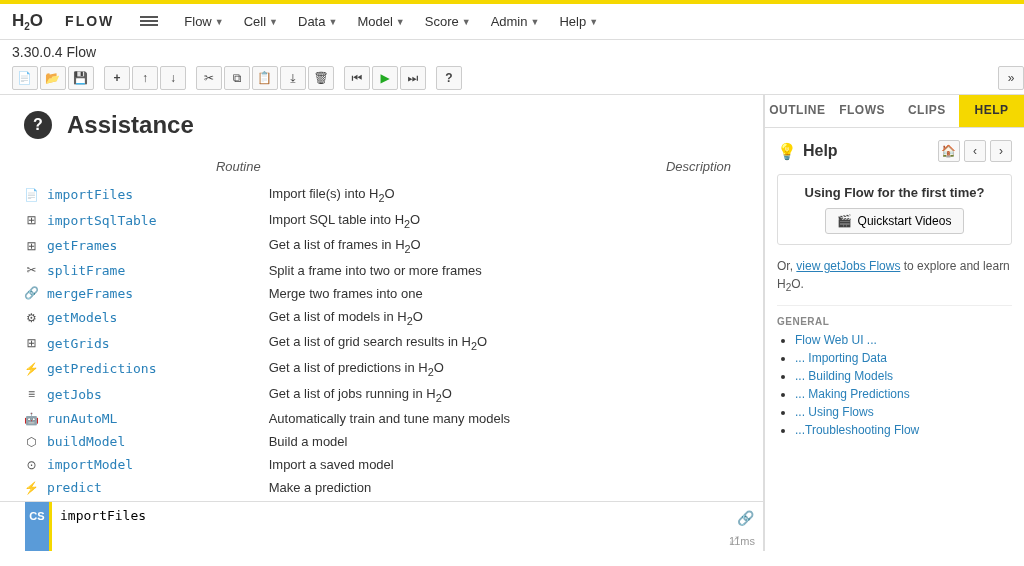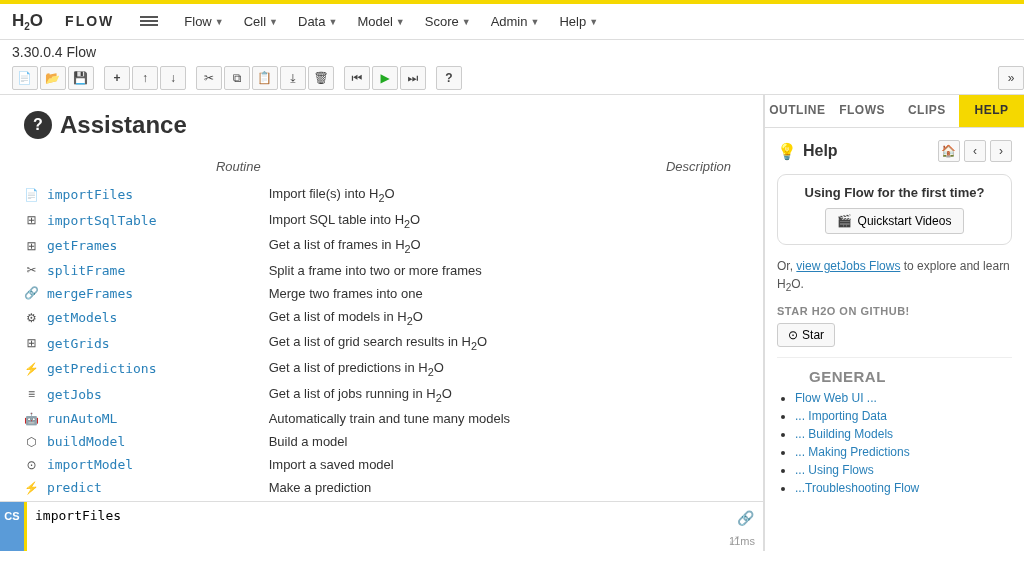--- a/index.html
+++ b/index.html
@@ -122,20 +122,21 @@
       display: flex;
       align-items: center;
       justify-content: center;
       font-size: 16px;
       font-weight: bold;
     }
     .assistance-title {
       font-size: 24px;
       font-weight: bold;
       color: #333;
+      margin-left: 7px;
     }
 
     .routine-table {
       width: 100%;
       border-collapse: collapse;
     }
     .routine-table th {
       text-align: right;
       padding: 4px 8px 8px 0;
       font-style: italic;
@@ -161,20 +162,21 @@
       font-size: 13px;
     }
     .routine-desc { color: #333; }
 
     
     .cell-area {
       border-top: 1px solid #ddd;
       display: flex;
       align-items: stretch;
       min-height: 50px;
+      padding-left: 25px;
     }
     .cell-label {
       background: #5a9bd8;
       color: #fff;
       width: 24px;
       display: flex;
       align-items: flex-start;
       justify-content: center;
       padding-top: 8px;
       font-size: 11px;
@@ -281,21 +283,21 @@
       display: flex;
       align-items: center;
       justify-content: center;
       font-size: 12px;
       color: #444;
       border-radius: 2px;
     }
 
     .first-time-box {
       border: 1px solid #ddd;
-      border-radius: 9px;
+      border-radius: 3px;
       padding: 10px;
       margin-bottom: 12px;
       text-align: center;
     }
     .first-time-box .title {
       font-size: 13px;
       font-weight: bold;
       margin-bottom: 8px;
     }
     .quickstart-btn {
@@ -337,26 +339,25 @@
       font-size: 12px;
       display: inline-flex;
       align-items: center;
       gap: 4px;
     }
 
     .general-section {
       margin-top: 10px;
     }
     .general-label {
-      font-size: 15px;
+      font-size: 10px;
       color: #888;
       font-weight: bold;
       letter-spacing: 0.5px;
       margin-bottom: 6px;
-      margin-left: 32px;
     }
     .general-list {
       list-style: disc;
       padding-left: 18px;
     }
     .general-list li {
       margin-bottom: 4px;
       font-size: 12px;
     }
     .general-list a {
@@ -566,27 +567,20 @@
         <button class="quickstart-btn">
           <span>🎬</span>
           <span>Quickstart Videos</span>
         </button>
       </div>
 
       <p class="explore-text">
         <span>Or, </span><a class="explore-link" href="#">view getJobs Flows</a><span> to explore and learn H</span><sub>2</sub><span>O.</span>
       </p>
 
-      <div class="github-section">
-        <div class="github-label">STAR H2O ON GITHUB!</div>
-        <button class="star-btn">
-          <span>⊙</span>
-          <span>Star</span>
-        </button>
-      </div>
 
       <hr style="border:none;border-top:1px solid #eee;margin:8px 0;">
 
       <div class="general-section">
         <div class="general-label">GENERAL</div>
         <ul class="general-list">
           <li><a href="#">Flow Web UI ...</a></li>
           <li><a href="#">... Importing Data</a></li>
           <li><a href="#">... Building Models</a></li>
           <li><a href="#">... Making Predictions</a></li>

